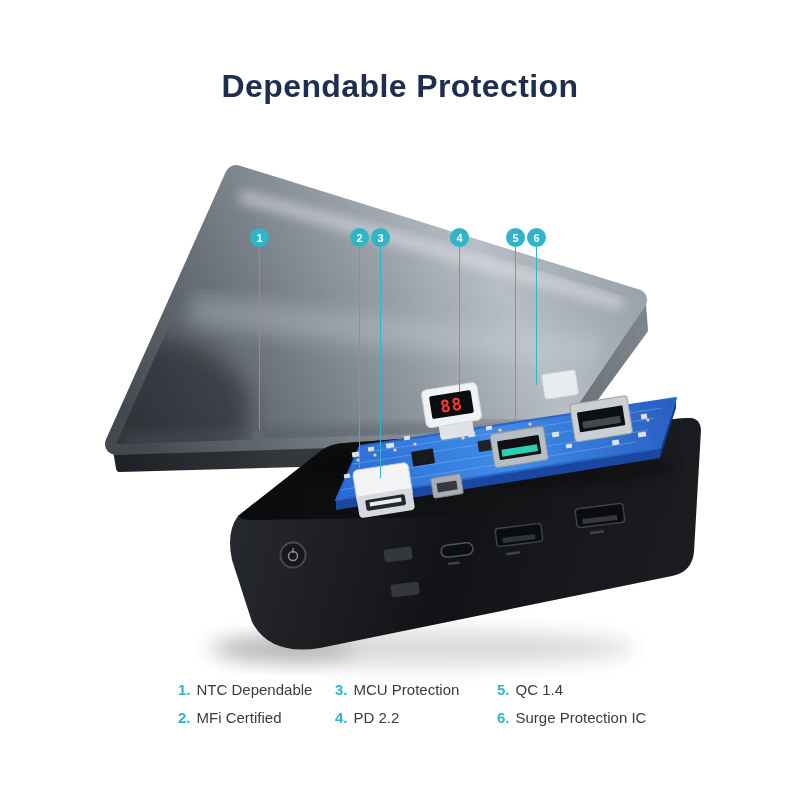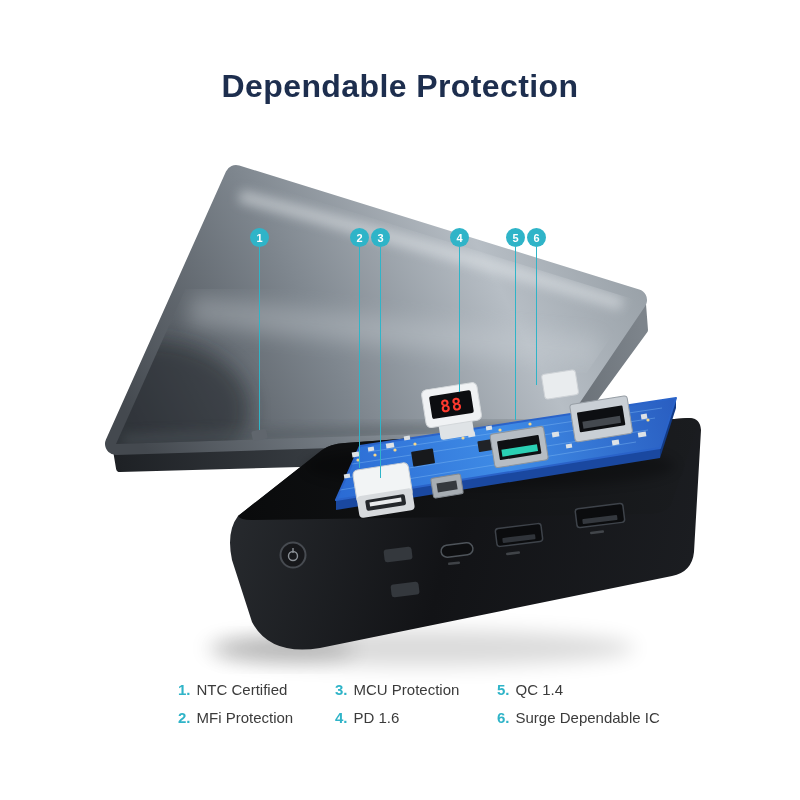--- a/index.html
+++ b/index.html
@@ -235,42 +235,42 @@
   </div>
   <div class="callout c6">
     <span class="dot">6</span>
     <span class="line"></span>
   </div>
 
   <div class="legend">
     <div class="legend-col">
       <div class="legend-item">
         <span class="lnum">1.</span>
-        <span class="ltext">NTC Certified</span>
+        <span class="ltext">NTC Dependable</span>
       </div>
       <div class="legend-item">
         <span class="lnum">2.</span>
-        <span class="ltext">MFi Protection</span>
+        <span class="ltext">MFi Certified</span>
       </div>
     </div>
     <div class="legend-col">
       <div class="legend-item">
         <span class="lnum">3.</span>
         <span class="ltext">MCU Protection</span>
       </div>
       <div class="legend-item">
         <span class="lnum">4.</span>
-        <span class="ltext">PD 1.6</span>
+        <span class="ltext">PD 2.2</span>
       </div>
     </div>
     <div class="legend-col">
       <div class="legend-item">
         <span class="lnum">5.</span>
         <span class="ltext">QC 1.4</span>
       </div>
       <div class="legend-item">
         <span class="lnum">6.</span>
-        <span class="ltext">Surge Dependable IC</span>
+        <span class="ltext">Surge Protection IC</span>
       </div>
     </div>
   </div>
 
 </div>
 
 </body></html>

